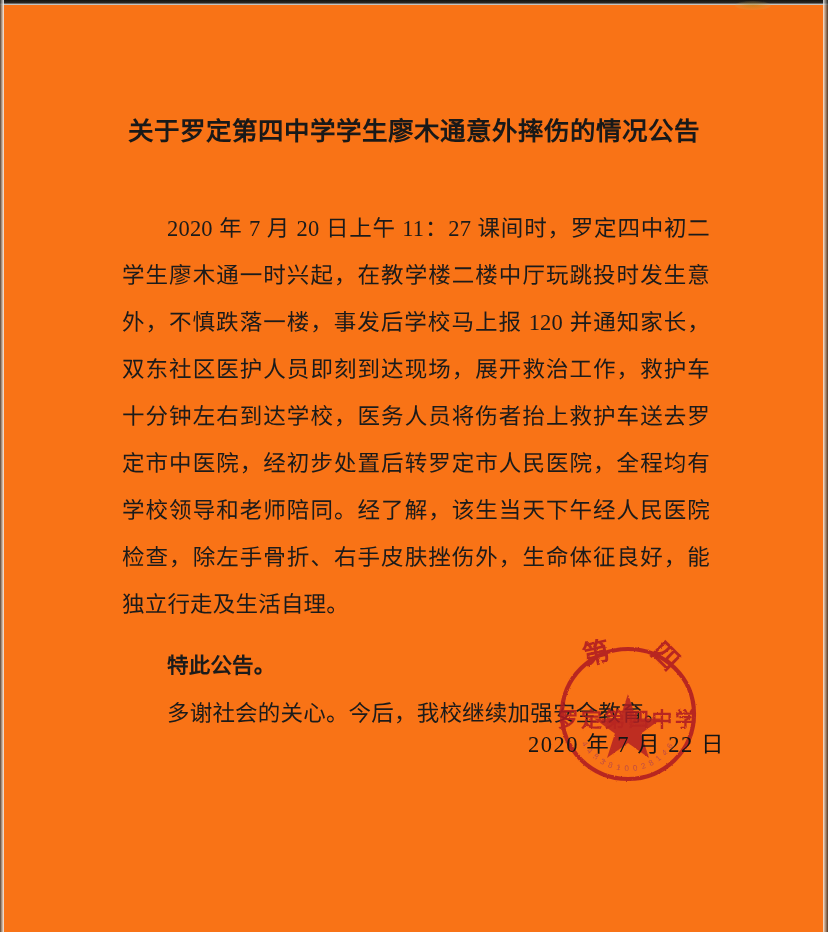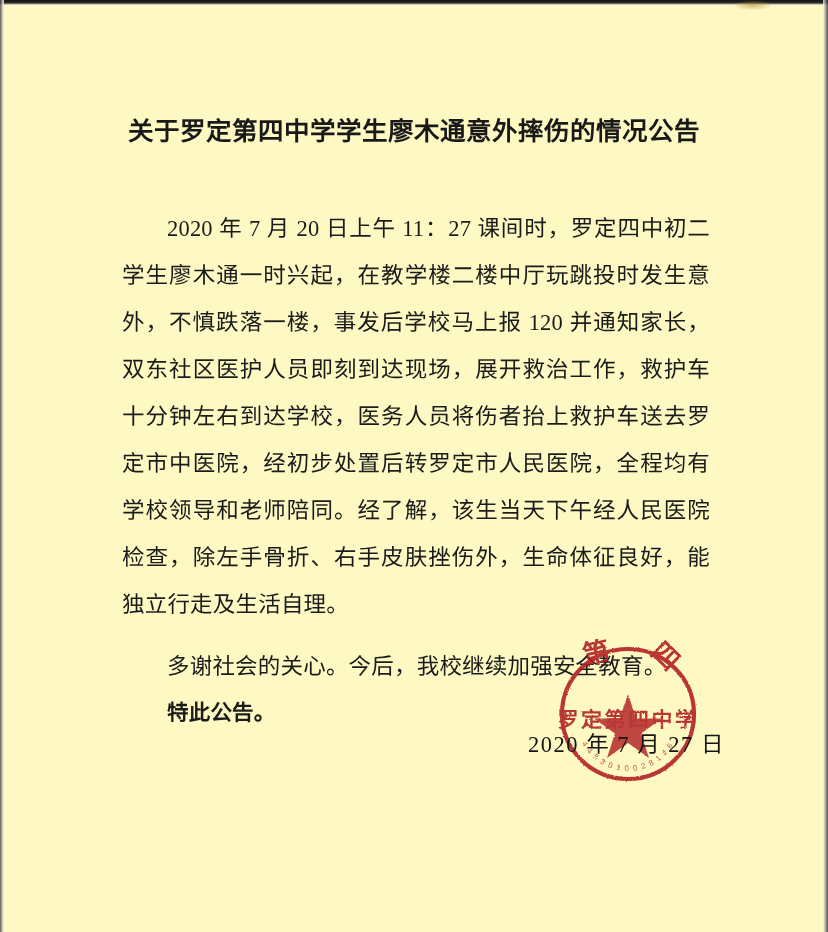--- a/index.html
+++ b/index.html
@@ -6,21 +6,21 @@
   html, body {
     margin: 0;
     padding: 0;
     background: #ffffff;
   }
 
   .page {
     position: relative;
     width: 828px;
     height: 932px;
-    background: #fef9c3;
+    background: #f97316;
     overflow: hidden;
     font-family: "Liberation Serif", "DejaVu Serif", serif;
     box-sizing: border-box;
   }
 
   
   .scan-top-band {
     position: absolute;
     top: 0; left: 0;
     width: 828px;
@@ -157,23 +157,23 @@
   <div class="doc">
 
     <h1 class="doc-title">关于罗定第四中学学生廖木通意外摔伤的情况公告</h1>
 
     <div class="body-block">
 
       <p class="para indent">2020 年 7 月 20 日上午 11：27 课间时，罗定四中初二学生廖木通一时兴起，在教学楼二楼中厅玩跳投时发生意外，不慎跌落一楼，事发后学校马上报 120 并通知家长，双东社区医护人员即刻到达现场，展开救治工作，救护车十分钟左右到达学校，医务人员将伤者抬上救护车送去罗定市中医院，经初步处置后转罗定市人民医院，全程均有学校领导和老师陪同。经了解，该生当天下午经人民医院检查，除左手骨折、右手皮肤挫伤外，生命体征良好，能独立行走及生活自理。</p>
 
       <div class="para-gap"></div>
 
+      <p class="para notice">特此公告。</p>
+
       <p class="para closing">多谢社会的关心。今后，我校继续加强安全教育。</p>
-
-      <p class="para notice">特此公告。</p>
 
     </div>
 
     <div class="seal">
       <svg viewBox="0 0 168 156" xmlns="http://www.w3.org/2000/svg">
         <defs>
           <path id="arcTop" d="M 24,86 A 61,61 0 0 1 146,86" fill="none"></path>
           <path id="arcBottom" d="M 32,86 A 53,53 0 0 0 138,86" fill="none"></path>
           <filter id="rough" x="-20%" y="-20%" width="140%" height="140%">
             <feTurbulence type="fractalNoise" baseFrequency="0.55" numOctaves="3" seed="7" result="n"></feTurbulence>
@@ -194,16 +194,16 @@
           <text x="85" y="95" text-anchor="middle" font-family="'Liberation Sans','DejaVu Sans',sans-serif" font-size="21" font-weight="bold" fill="#b01f24" letter-spacing="2.5" id="sealCenterText">罗定第四中学</text>
 
           <text font-family="'Liberation Sans','DejaVu Sans',sans-serif" font-size="8" fill="#b8484a" letter-spacing="4.4">
             <textPath href="#arcBottom" startOffset="16%" id="arcBottomText">4453810028146</textPath>
           </text>
 
         </g>
       </svg>
     </div>
 
-    <div class="sign-date">2020 年 7 月 27 日</div>
+    <div class="sign-date">2020 年 7 月 22 日</div>
 
   </div>
 </div>
 
 </body></html>

